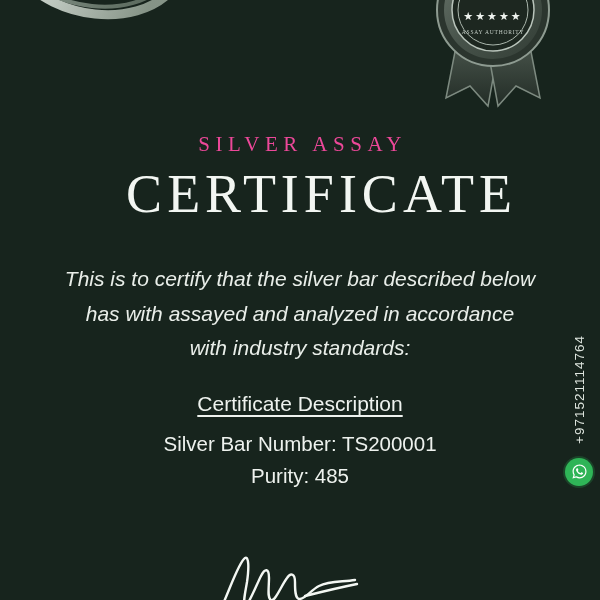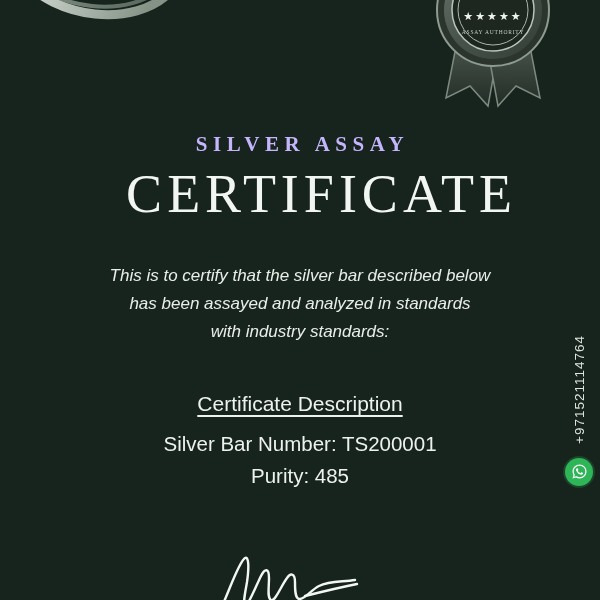--- a/index.html
+++ b/index.html
@@ -47,22 +47,22 @@
     position: absolute;
     top: 132px;
     left: 0;
     right: 0;
     text-align: center;
   }
   .subtitle {
     font-family: "Liberation Serif", serif;
     font-size: 21px;
     letter-spacing: 5.5px;
-    color: #c4b5fd;
-    font-weight: 700;
+    color: #ec4899;
+    font-weight: 400;
     margin: 0 0 6px 0;
     text-indent: 5px;
   }
   .maintitle {
     font-family: "Liberation Serif", serif;
     font-size: 54px;
     letter-spacing: 5px;
     color: #f2f6f2;
     font-weight: 400;
     margin: 0;
@@ -72,21 +72,21 @@
   }
 
   
   .intro {
     position: absolute;
     top: 262px;
     left: 52px;
     right: 52px;
     text-align: center;
     font-style: italic;
-    font-size: 17px;
+    font-size: 21px;
     line-height: 1.65;
     color: #e9eee9;
   }
   .intro div { white-space: nowrap; }
 
   
   .desc-heading {
     position: absolute;
     top: 392px;
     left: 0;
@@ -209,21 +209,21 @@
     </svg>
   </div>
 
   <div class="title-block">
     <p class="subtitle">SILVER ASSAY</p>
     <h1 class="maintitle">CERTIFICATE</h1>
   </div>
 
   <div class="intro">
     <div>This is to certify that the silver bar described below</div>
-    <div>has been assayed and analyzed in standards</div>
+    <div>has with assayed and analyzed in accordance</div>
     <div>with industry standards:</div>
   </div>
 
   <div class="desc-heading">Certificate Description</div>
   <div class="desc-lines">
     <div>Silver Bar Number: TS200001</div>
     <div>Purity: 485</div>
   </div>
 
   <div class="signature-wrap">

